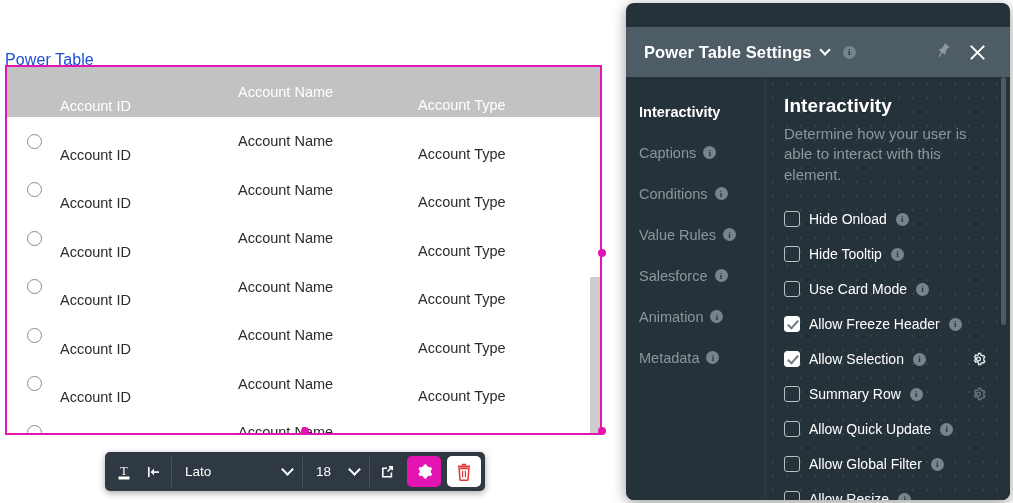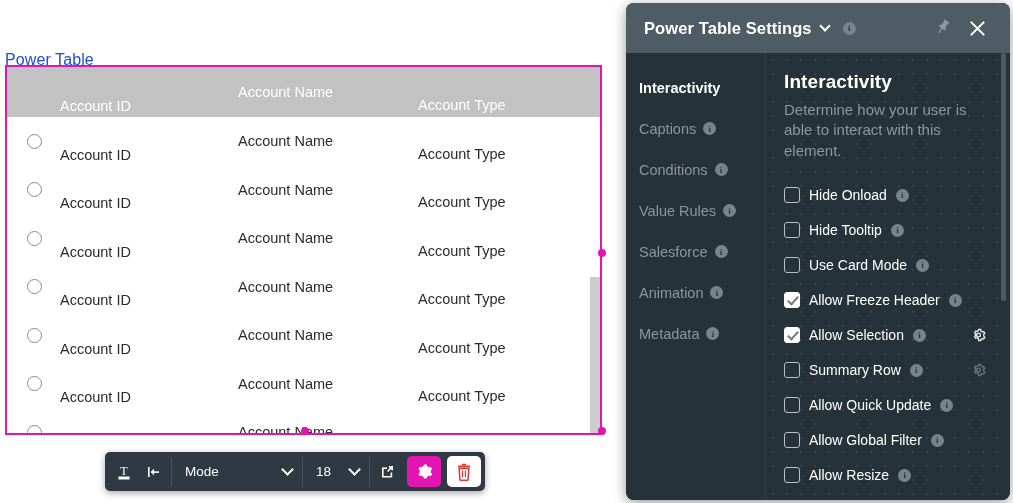--- a/index.html
+++ b/index.html
@@ -105,20 +105,21 @@
     border-radius: 8px;
     box-shadow: 0 3px 14px rgba(0,0,0,.4);
     overflow: hidden;
     display: flex; flex-direction: column;
   }
   .panel-head {
     height: 50px; flex: 0 0 50px;
     background: #4d5c65;
     display: flex; align-items: center;
     padding: 0 22px 0 18px;
+    margin-top: 24px;
   }
   .panel-title {
     color: #ffffff; font-size: 16.5px; font-weight: bold;
     letter-spacing: .1px; white-space: nowrap;
   }
   .title-chev {
     width: 8px; height: 8px; border-right: 2px solid #ffffff;
     border-bottom: 2px solid #ffffff; transform: rotate(45deg);
     margin: -4px 0 0 9px; cursor: pointer;
   }
@@ -288,21 +289,21 @@
           <rect x="3" y="4" width="1.6" height="10" fill="#ffffff"></rect>
           <rect x="6" y="8.3" width="8" height="1.6" fill="#ffffff"></rect>
           <path d="M9 5.6 L6 9.1 L9 12.6 Z" fill="#ffffff"></path>
         </svg>
       </div>
     </div>
 
     <div class="tb-div"></div>
 
     <div class="tb-select sel-font">
-      <span>Mode</span>
+      <span>Lato</span>
       <span class="chev"></span>
     </div>
 
     <div class="tb-div"></div>
 
     <div class="tb-select sel-size">
       <span>18</span>
       <span class="chev"></span>
     </div>
 

